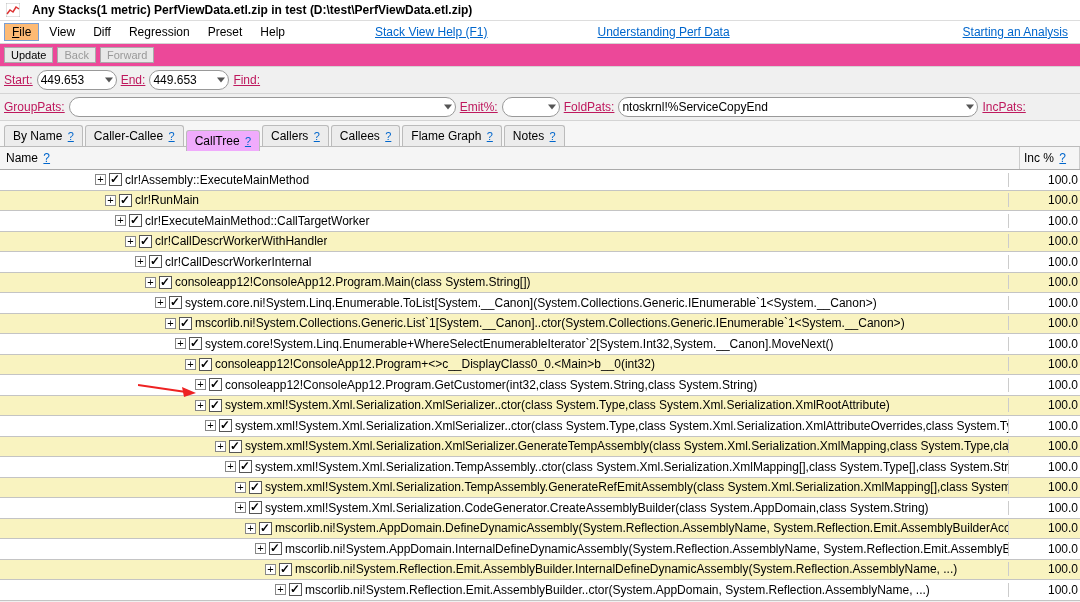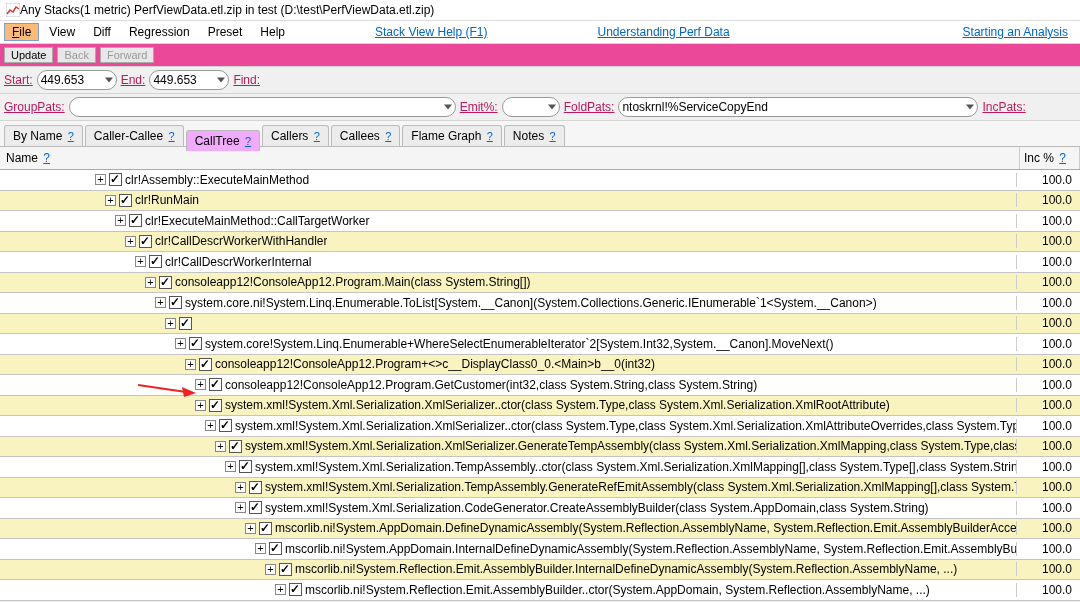--- a/index.html
+++ b/index.html
@@ -1,17 +1,17 @@
 <!DOCTYPE html>
 <html><head>
 <meta charset="utf-8">
 <style>
 * { box-sizing: border-box; margin: 0; padding: 0; }
 body { font-family: "Segoe UI", Tahoma, sans-serif; font-size: 12px; background: #f0f0f0; width: 1080px; height: 602px; overflow: hidden; }
-.titlebar { background: #fff; padding: 3px 6px; display: flex; gap: 0; border-bottom: 1px solid #ddd; }
+.titlebar { background: #fff; padding: 3px 6px; display: flex; gap: 12px; border-bottom: 1px solid #ddd; font-weight: bold; }
 .titlebar-icon { width: 14px; height: 14px; }
 .titlebar-text { font-size: 12px; }
 .menubar { background: #fff; padding: 2px 4px; display: flex; align-items: center; gap: 2px; border-bottom: 1px solid #d4d4d4; }
 .menu-item { padding: 2px 8px; cursor: pointer; text-decoration: underline; text-decoration-color: transparent; }
 .menu-item.active { border: 1px solid #7a9fd4; background: #fdba74; padding: 1px 7px; }
 .menu-item u { text-decoration: underline; }
 .menu-link { color: #0066cc; text-decoration: underline; cursor: pointer; padding: 2px 8px; }
 .menu-spacer { flex-grow: 1; }
 .toolbar { background: #ec4899; padding: 3px 4px; display: flex; align-items: center; gap: 4px; border-bottom: 1px solid #d4d4d4; font-size: 11px; }
 .btn { background: #e8e8e8; border: 1px solid #aaa; padding: 1px 6px; font-size: 11px; cursor: pointer; }
@@ -32,21 +32,21 @@
 .th { padding: 4px 6px; border-right: 1px solid #ccc; }
 .th .tab-help { font-size: 12px; }
 .th-name { flex: 1; }
 .th-inc { width: 60px; text-align: left; padding-left: 4px; }
 .table-body { }
 .tree-rows { position: relative; }
 .tree-row { display: flex; align-items: center; border-bottom: 1px solid #c4c4c4; height: 20.5px; position: relative; }
 .tree-row.alt { background: #f9f3c0; }
 .tree-row.plain { background: #fff; }
 .tree-cell-name { flex: 1; display: flex; align-items: center; overflow: hidden; white-space: nowrap; position: relative; }
-.tree-cell-inc { width: 64px; text-align: right; padding-right: 8px; border-left: 1px solid #ccc; }
+.tree-cell-inc { width: 72px; text-align: right; padding-right: 2px; border-left: 1px solid #ccc; }
 .indent { display: inline-block; flex-shrink: 0; }
 .expander { display: inline-block; width: 11px; height: 11px; border: 1px solid #888; background: #fff; text-align: center; line-height: 9px; font-size: 11px; margin-right: 3px; cursor: pointer; flex-shrink: 0; }
 .checkbox { display: inline-block; width: 13px; height: 13px; border: 1px solid #555; background: #fff; margin-right: 3px; position: relative; flex-shrink: 0; }
 .checkbox.checked::after { content: "✓"; position: absolute; top: -2px; left: 0px; font-size: 12px; font-weight: bold; color: #000; }
 .node-text { overflow: hidden; text-overflow: clip; }
 .red-arrow { position: absolute; z-index: 5; pointer-events: none; }
 </style>
 </head>
 <body>
 
@@ -180,20 +180,21 @@
           <span class="checkbox checked"></span>
           <span class="node-text">system.core.ni!System.Linq.Enumerable.ToList[System.__Canon](System.Collections.Generic.IEnumerable`1&lt;System.__Canon&gt;)</span>
         </div>
         <div class="tree-cell-inc">100.0</div>
       </div>
       <div class="tree-row alt">
         <div class="tree-cell-name">
           <span class="indent" style="width: 165px;"></span>
           <span class="expander">+</span>
           <span class="checkbox checked"></span>
+          <span class="node-text">mscorlib.ni!System.Collections.Generic.List`1[System.__Canon]..ctor(System.Collections.Generic.IEnumerable`1&lt;System.__Canon&gt;)</span>
         </div>
         <div class="tree-cell-inc">100.0</div>
       </div>
       <div class="tree-row plain">
         <div class="tree-cell-name">
           <span class="indent" style="width: 175px;"></span>
           <span class="expander">+</span>
           <span class="checkbox checked"></span>
           <span class="node-text">system.core!System.Linq.Enumerable+WhereSelectEnumerableIterator`2[System.Int32,System.__Canon].MoveNext()</span>
         </div>

